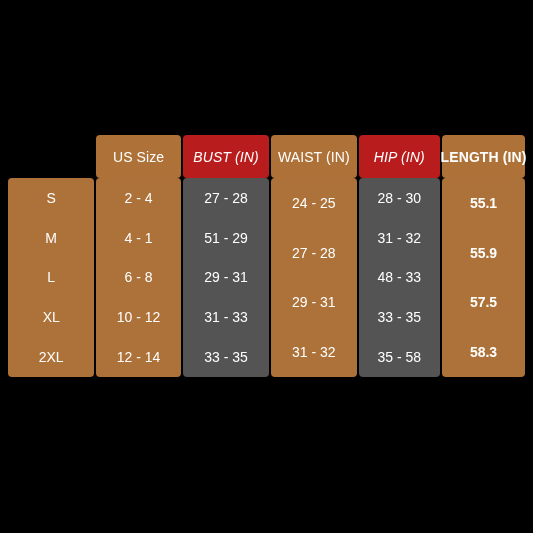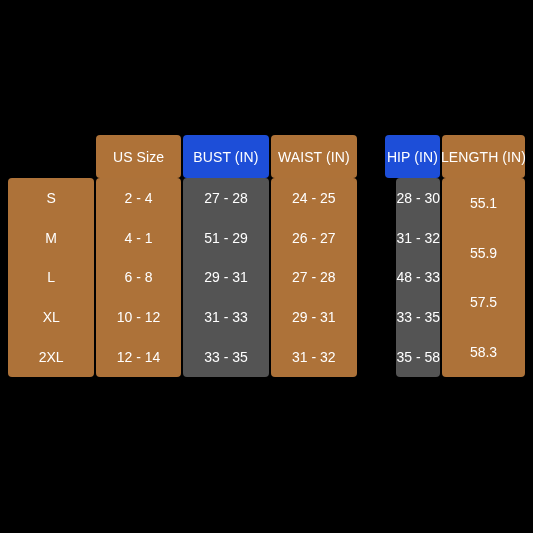--- a/index.html
+++ b/index.html
@@ -33,22 +33,22 @@
     align-items: stretch;
     height: 242px;
     justify-content: flex-end;
   }
 
   
   .col-size   { width: 88px; }
   .col-us     { width: 86px; }
   .col-bust   { width: 88px; }
   .col-waist  { width: 87px; }
-  .col-hip    { width: 83px; align-items: flex-end; }
-  .col-length { width: 83px; }
+  .col-hip    { width: 83px; }
+  .col-length { width: 83px; font-weight: bold; }
 
   .head {
     height: 43px;
     border-radius: 4px;
     display: flex;
     align-items: center;
     justify-content: center;
     color: #ffffff;
     font-size: 14px;
     letter-spacing: 0.1px;
@@ -77,21 +77,21 @@
     justify-content: center;
     color: #ffffff;
     font-size: 14px;
     white-space: nowrap;
   }
 
   .bg-accent { background: #ad7239; }
   .bg-alt    { background: #545454; }
 
   .head.bg-accent { background: #ae7238; }
-  .head.bg-alt    { background: #1d4ed8; }
+  .head.bg-alt    { background: #b91c1c; font-style: italic; }
 </style>
 </head>
 <body>
 
 <div id="size-chart">
 
   <div class="col col-size">
     <div class="head spacer"></div>
     <div class="body bg-accent">
       <div class="cell">S</div>
@@ -121,21 +121,20 @@
       <div class="cell">29 - 31</div>
       <div class="cell">31 - 33</div>
       <div class="cell">33 - 35</div>
     </div>
   </div>
 
   <div class="col col-waist">
     <div class="head bg-accent">WAIST (IN)</div>
     <div class="body bg-accent">
       <div class="cell">24 - 25</div>
-      <div class="cell">26 - 27</div>
       <div class="cell">27 - 28</div>
       <div class="cell">29 - 31</div>
       <div class="cell">31 - 32</div>
     </div>
   </div>
 
   <div class="col col-hip">
     <div class="head bg-alt">HIP (IN)</div>
     <div class="body bg-alt">
       <div class="cell">28 - 30</div>

